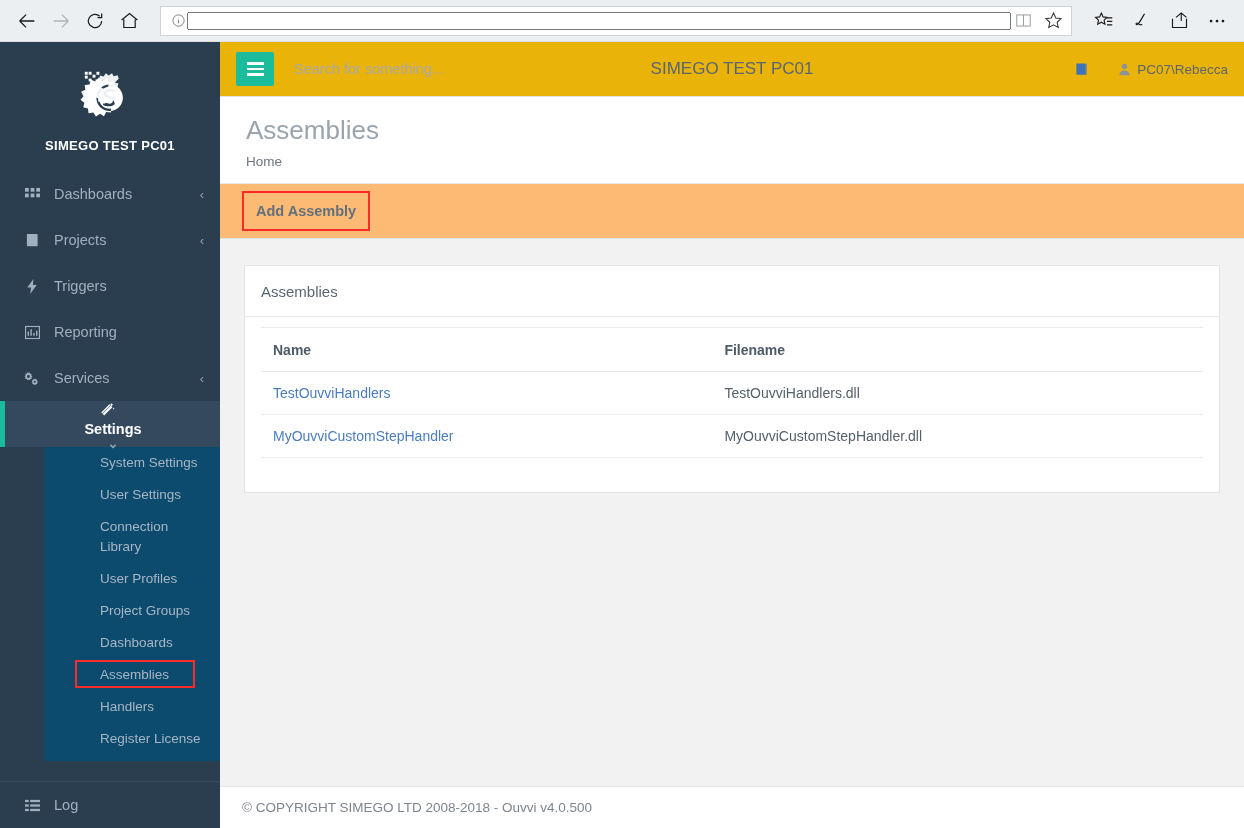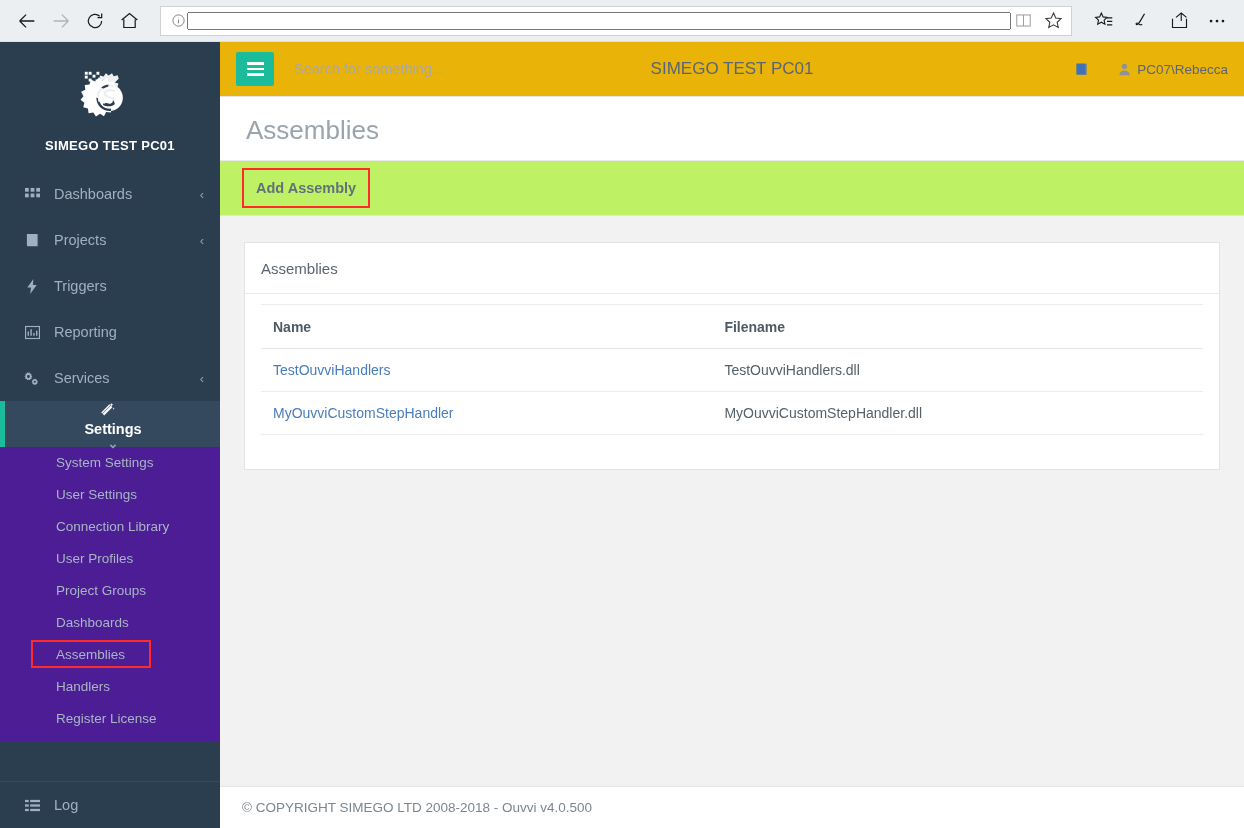--- a/index.html
+++ b/index.html
@@ -127,21 +127,21 @@
     flex-direction: column;
   }
   .nav-item.active .ico { color: #ffffff; }
   .nav-item.active::before {
     content: "";
     position: absolute;
     left: 0; top: 0; bottom: 0;
     width: 5px;
     background: #1abc9c;
   }
-  .submenu { background: #4c1d95; padding-bottom: 6px; }
+  .submenu { background: #0c4a6e; padding-bottom: 6px; margin-left: 44px; }
   .sub-item {
     display: block;
     padding: 6px 16px 6px 56px;
     color: #a7b6c4;
     font-size: 13.5px;
     line-height: 20px;
     position: relative;
   }
   .sub-item.selected-outline {
     color: #a7b6c4;
@@ -237,21 +237,21 @@
     color: #9aa4ad;
     line-height: 1.2;
   }
   .breadcrumb {
     margin-top: 8px;
     font-size: 13.5px;
     color: #6b7680;
   }
 
   .action-bar {
-    background: #bef264;
+    background: #fdba74;
     border-top: 1px solid #e9e9e9;
     border-bottom: 1px solid #e3e3e3;
     height: 56px;
     display: flex;
     align-items: center;
     padding-left: 26px;
   }
   .btn-link {
     position: relative;
     display: inline-flex;
@@ -571,20 +571,21 @@
               <path d="M1.8 15c0-3.4 2.8-5.8 6.2-5.8s6.2 2.4 6.2 5.8z"></path>
             </svg>
           </span>
           <span>PC07\Rebecca</span>
         </div>
       </div>
     </div>
 
     <div class="page-head">
       <div class="page-title">Assemblies</div>
+      <div class="breadcrumb">Home</div>
     </div>
 
     <div class="action-bar">
       <button class="btn-link">
         <span class="outline-box"></span>
         <span>Add Assembly</span>
       </button>
     </div>
 
     <div class="content">

